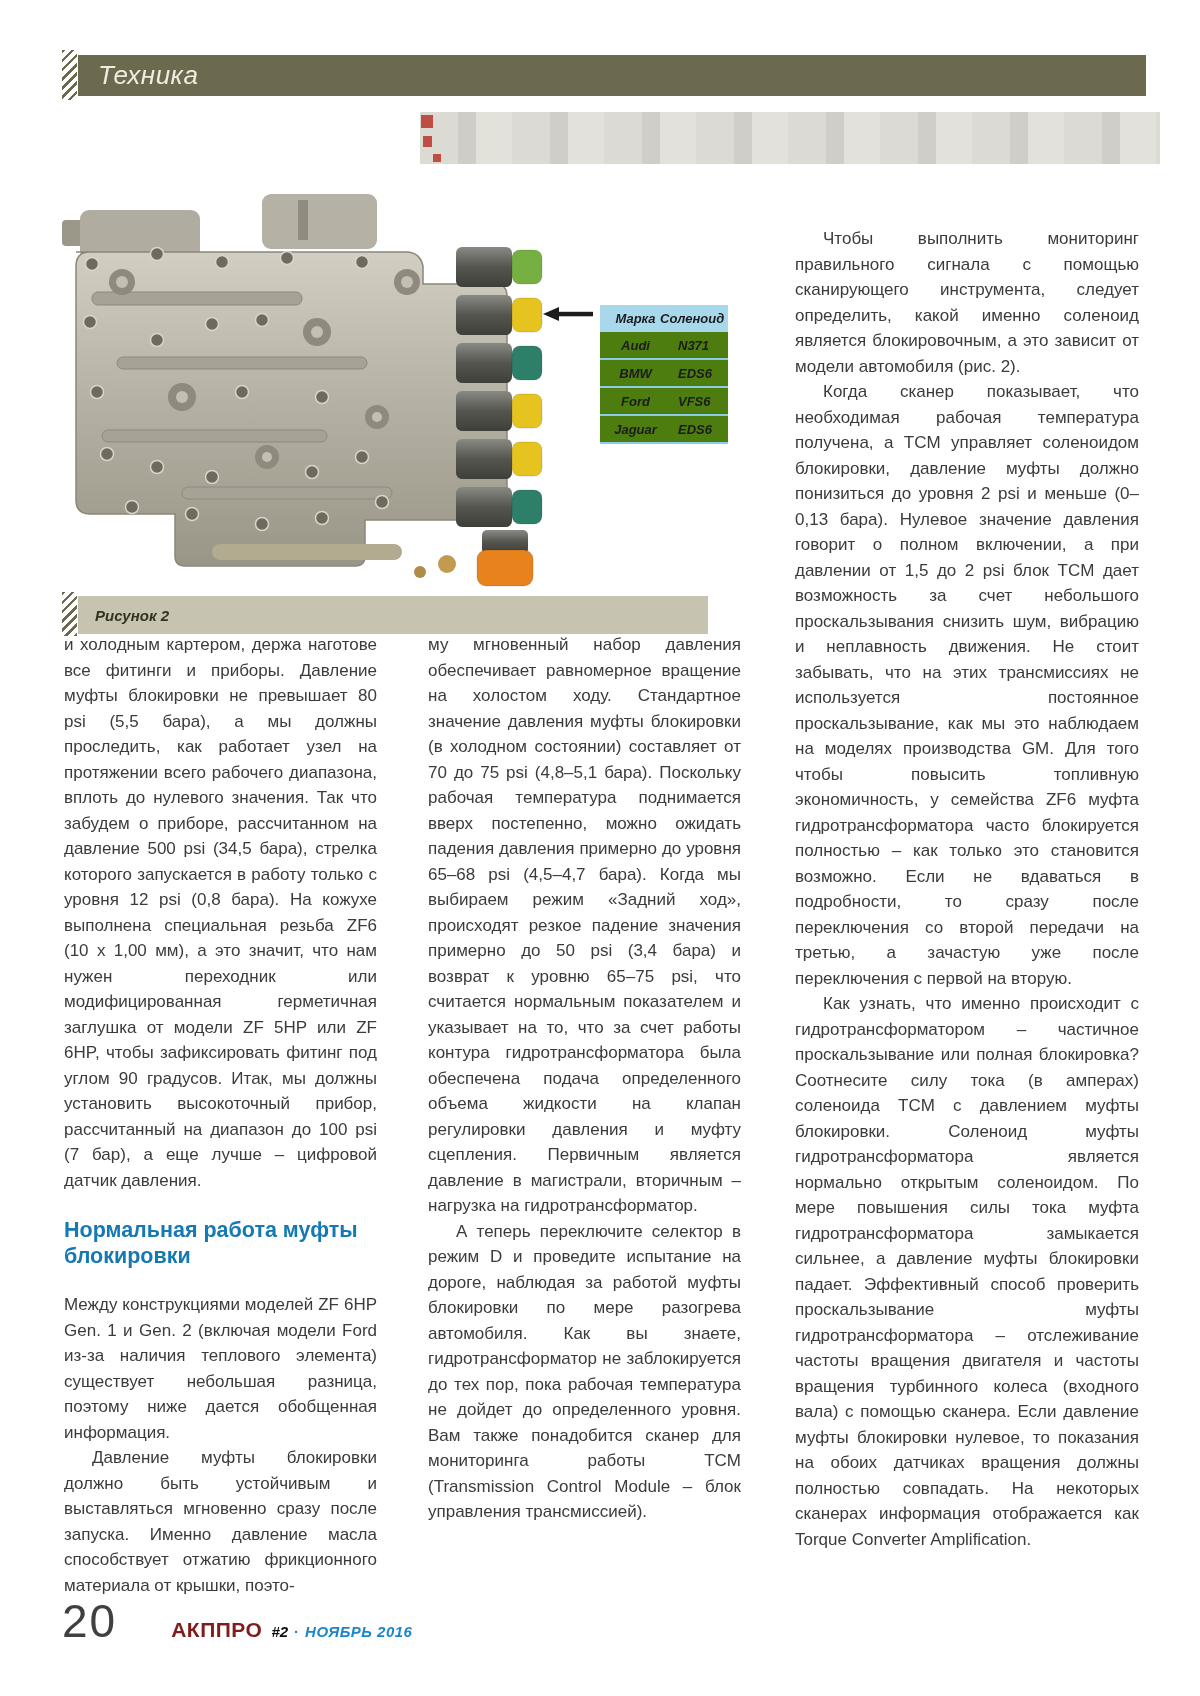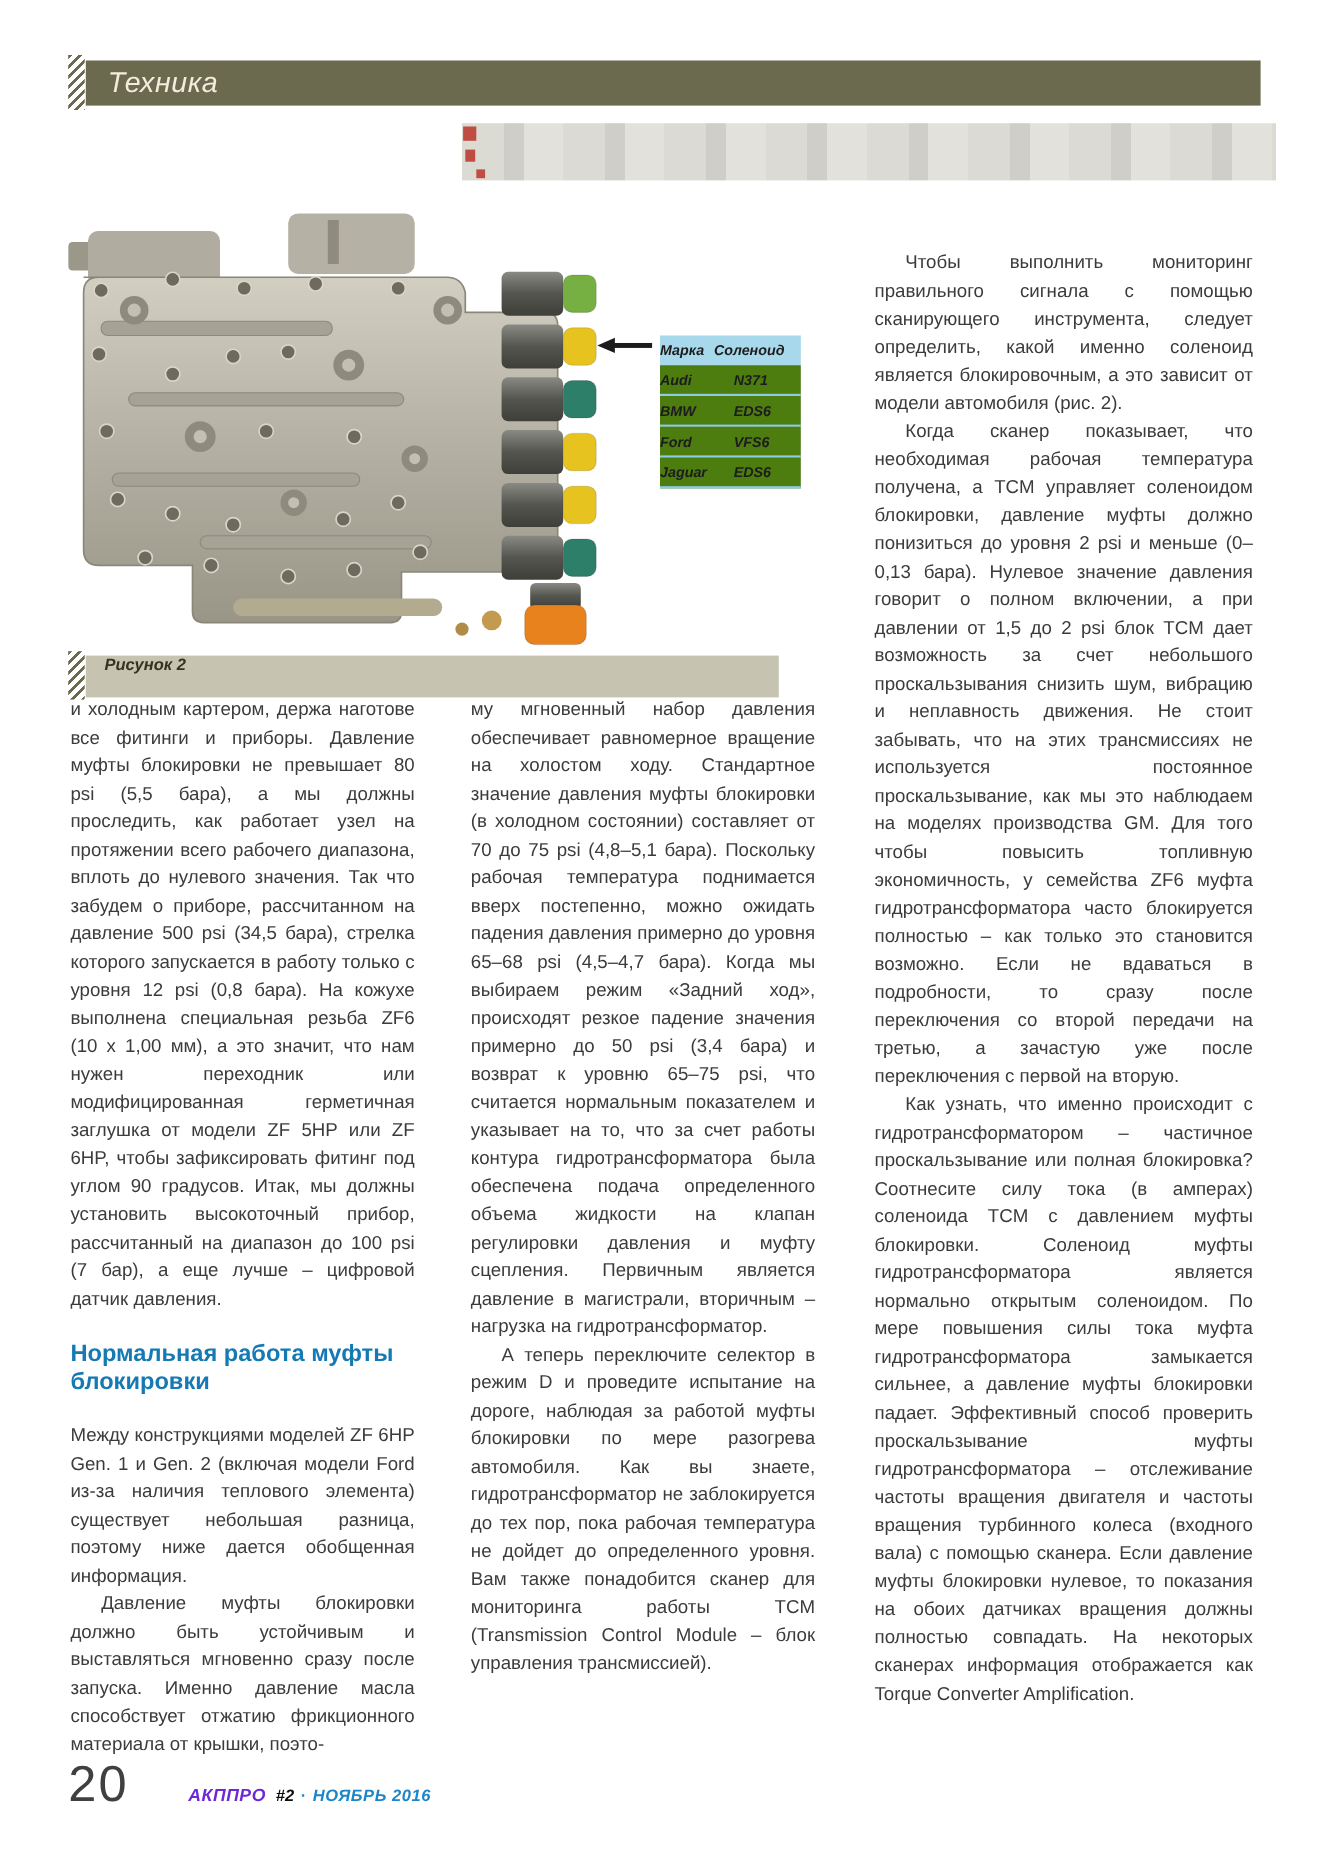--- a/index.html
+++ b/index.html
@@ -25,42 +25,42 @@
   .speck.s3{left:13px;top:42px;width:8px;height:8px;}
 
   
   .valve-body{position:absolute;left:62px;top:192px;width:485px;height:400px;}
   .pointer-arrow{position:absolute;left:543px;top:306px;}
 
   .fig-table{position:absolute;left:600px;top:305px;width:128px;
              font-style:italic;font-weight:bold;font-size:13px;color:#1c1c1c;}
   .fig-table .thead{background:#a7d8ec;height:27px;display:flex;align-items:center;}
   .fig-table .row{height:26px;display:flex;align-items:center;border-bottom:2px solid #8bcde7;background:#4d7c0f;gap:18px;}
-  .fig-table .c1{padding-left:0;width:49px;flex:none;}
+  .fig-table .c1{padding-left:11px;width:49px;flex:none;text-align:center;}
   .fig-table .c2{flex:1;}
 
   .caption-bar{position:absolute;left:78px;top:596px;width:630px;height:38px;
-               background:#c6c4b1;display:flex;align-items:flex-start;}
+               background:#c6c4b1;display:flex;align-items:center;}
   .caption-text{font-style:italic;font-weight:bold;font-size:15px;color:#34331f;padding-left:17px;}
 
   
   .col{position:absolute;color:#3b3b3b;font-size:17px;line-height:25.5px;
        text-align:justify;}
   .col p{margin:0;-webkit-hyphens:auto;hyphens:auto;}
   .col p.ind{text-indent:28px;}
   #col-left{left:64px;top:632px;width:313px;}
   #col-mid{left:428px;top:632px;width:313px;}
   #col-right{left:795px;top:178px;width:344px;margin-top:48px;}
   h2.subhead{color:#1579b4;font-size:21.5px;line-height:26px;font-weight:bold;
              margin:24px 0 23px 0;text-align:left;}
 
   
   .footer{position:absolute;left:62px;top:1594px;display:flex;align-items:baseline;}
   .page-num{font-size:46px;color:#404040;letter-spacing:2px;}
-  .logo{margin-left:54px;font-weight:bold;font-style:italic;font-size:16px;color:#6d28d9;letter-spacing:.5px;}
+  .logo{margin-left:54px;font-weight:bold;font-size:21px;color:#7f1d1d;letter-spacing:.5px;}
   .issue{margin-left:9px;font-weight:bold;font-style:italic;font-size:15px;color:#0d0d0d;}
   .dot{margin:0 6px;color:#1b86c8;font-weight:bold;font-size:15px;}
   .fdate{font-weight:bold;font-style:italic;font-size:15px;color:#1b86c8;letter-spacing:.5px;margin-top:24px;}
 </style>
 </head>
 <body>
 
 <div class="page">
 
   <div class="hatch" id="hatch-header"></div>

